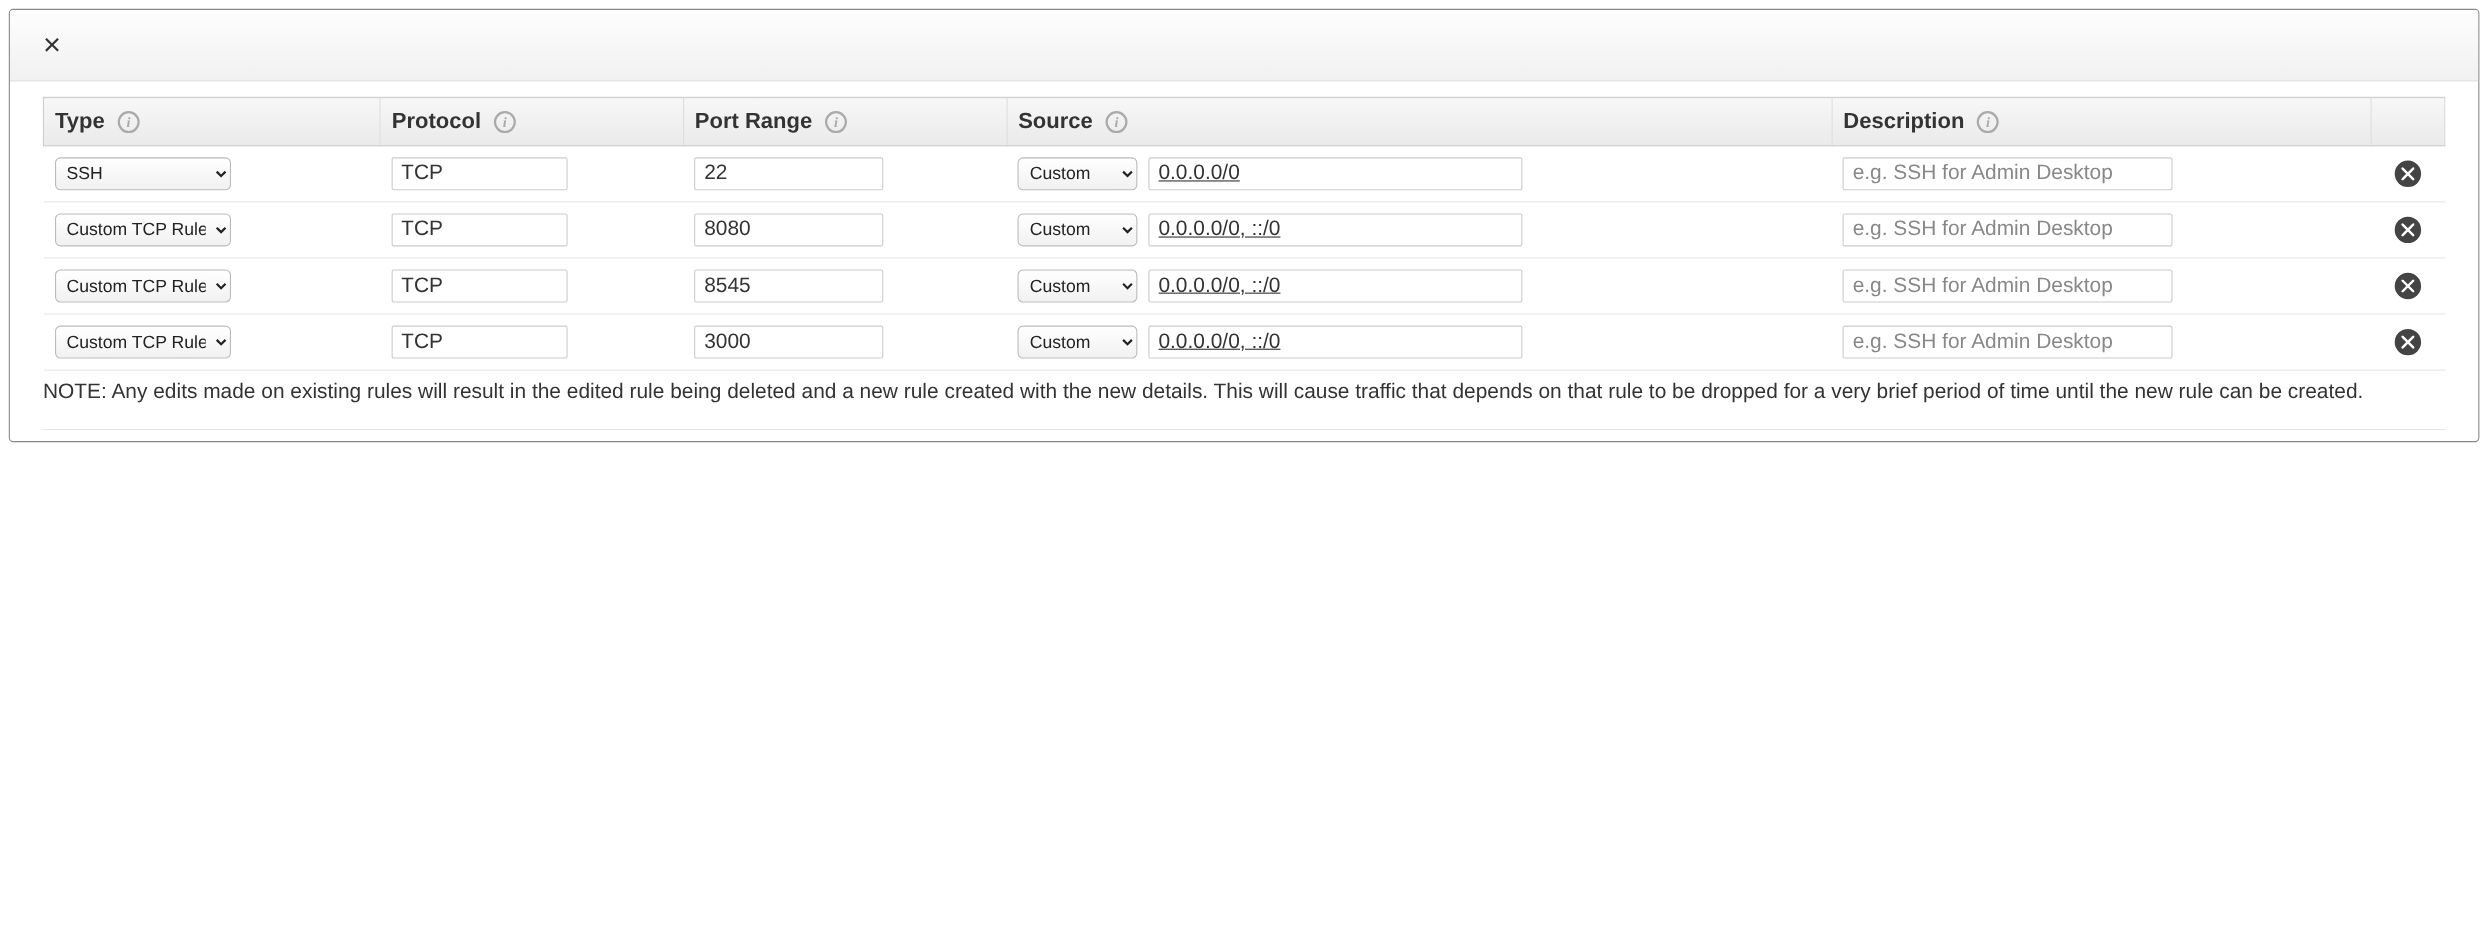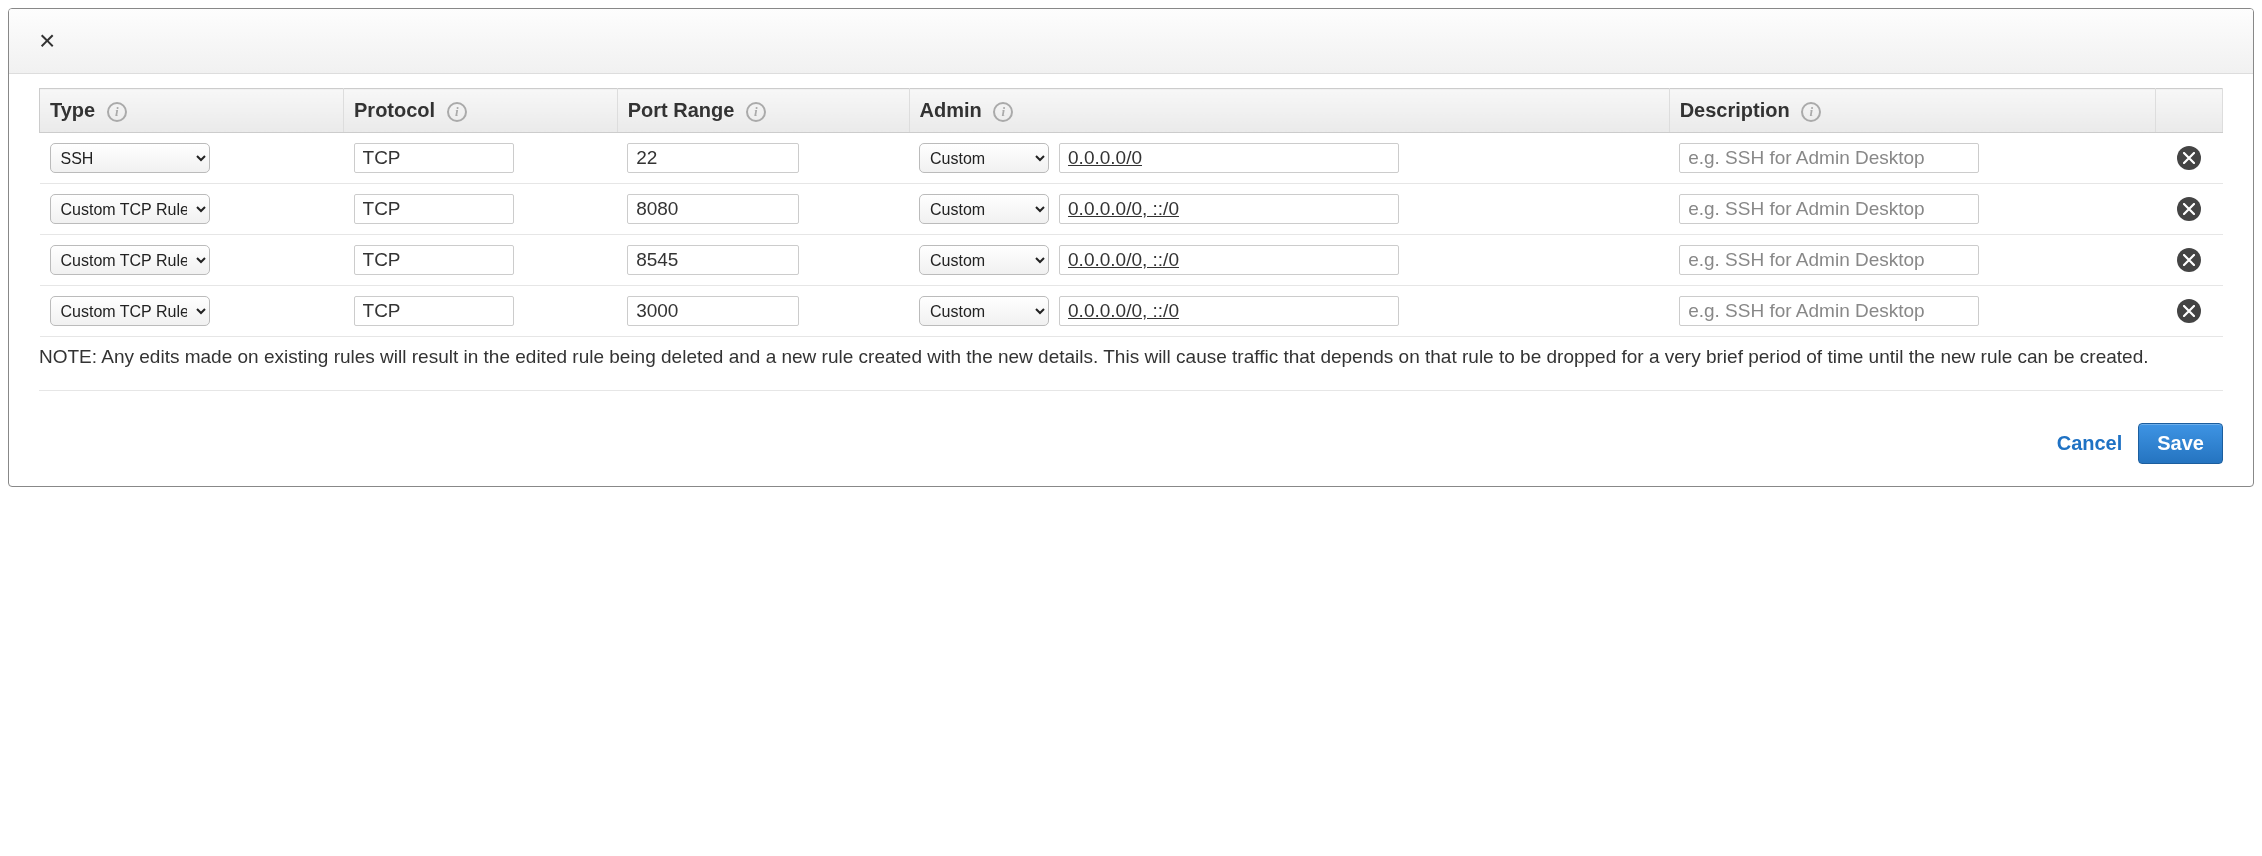--- a/index.html
+++ b/index.html
@@ -95,21 +95,21 @@
       font-size: 16px;
       padding: 4px 6px;
       border: 1px solid #bbb;
       border-radius: 5px;
       background: linear-gradient(#fff, #f1f1f1);
       width: 160px;
       height: 30px;
       color: #222;
     }
     select.source-select {
-      width: 130px;
+      width: 109px;
     }
     input[type="text"] {
       font-size: 19px;
       padding: 3px 8px;
       border: 1px solid #ccc;
       border-radius: 2px;
       height: 30px;
       color: #333;
     }
     input[type="text"]::placeholder {
@@ -210,21 +210,21 @@
           </th>
           <th class="col-protocol">
             <span>Protocol</span>
             <span class="info-icon">i</span>
           </th>
           <th class="col-port">
             <span>Port Range</span>
             <span class="info-icon">i</span>
           </th>
           <th class="col-source">
-            <span>Admin</span>
+            <span>Source</span>
             <span class="info-icon">i</span>
           </th>
           <th class="col-desc">
             <span>Description</span>
             <span class="info-icon">i</span>
           </th>
           <th class="col-remove"></th>
         </tr>
       </thead>
       <tbody id="rules-body">
@@ -298,18 +298,14 @@
               </button></td>
           </tr>
         </tbody>
     </table>
 
 
     <div class="note">NOTE: Any edits made on existing rules will result in the edited rule being deleted and a new rule created with the new details. This will cause traffic that depends on that rule to be dropped for a very brief period of time until the new rule can be created.</div>
 
   </div>
 
-  <div class="dialog-footer">
-    <button class="cancel-link">Cancel</button>
-    <button class="save-btn">Save</button>
-  </div>
 
 </div>
 
 </body></html>

